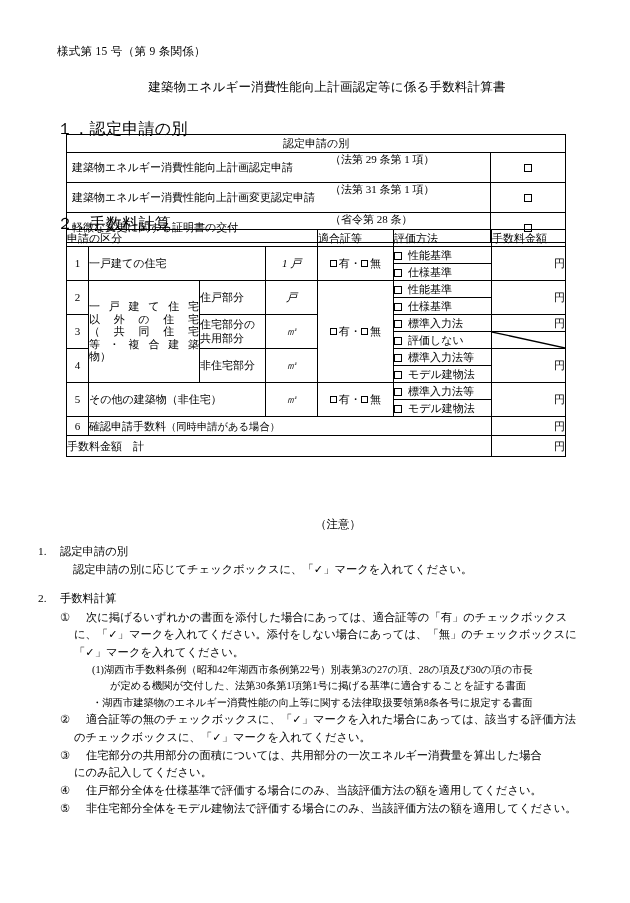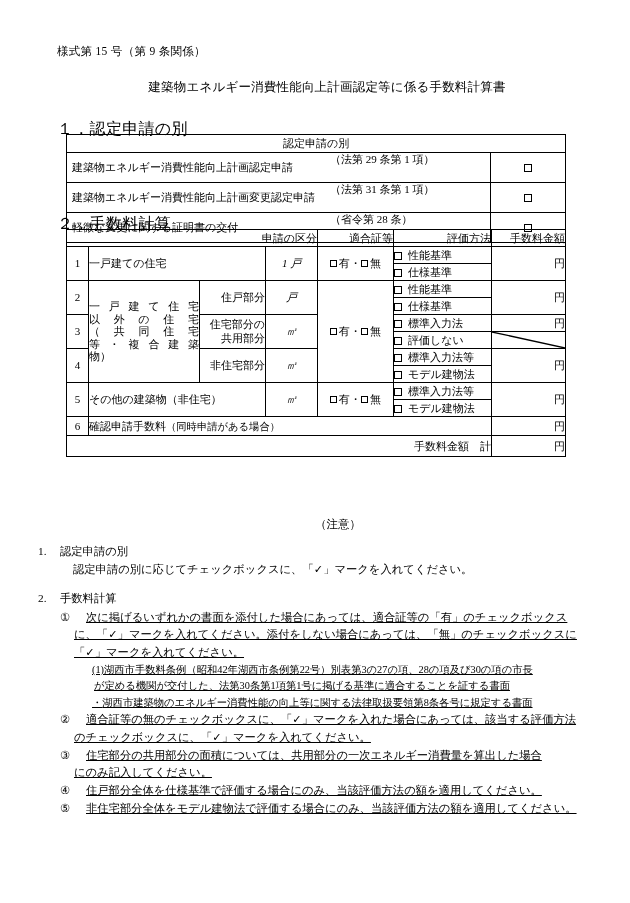--- a/index.html
+++ b/index.html
@@ -68,21 +68,21 @@
     left: 263px;
     top: 0;
   }
   #table1 .t1chk { text-align: center; }
 
   
   #table2 {
     left: 66px; top: 229px; width: 499px;
   }
   #table2 td { height: 17px; }
-  .c-center { text-align: right; }
+  .c-center { text-align: left; }
   .c-left   { text-align: left;  padding-left: 6px; }
   .no-col   { text-align: center; }
   .unit     { text-align: center; padding-right: 5px; font-style: italic; }
   .yen      { text-align: right; padding-right: 6px; }
 
   .vcat {
     text-align: justify;
     text-align-last: justify;
     padding: 2px 7px;
     line-height: 1.32;
@@ -132,21 +132,21 @@
     font-size: 11.3px;
     line-height: 1.58;
   }
   .n-item { position: relative; padding-left: 22px; margin-top: 2px; }
   .n-item > .marker { position: absolute; left: 0; top: 0; }
   .n-body { display: block; }
   .n-gap { height: 9px; }
   .sub-item { position: relative; padding-left: 26px; }
   .sub-item > .marker { position: absolute; left: 0; top: 0; }
   .small { font-size: 10.3px; }
-  .hang { display: block; text-indent: 0; text-decoration: underline; }
+  .hang { display: block; text-indent: 0; }
   .indent1 { padding-left: 13px; display:block; }
 </style>
 </head>
 <body>
 
 <div class="page">
 
   <div class="form-no">様式第 15 号（第 9 条関係）</div>
   <div class="doc-title">建築物エネルギー消費性能向上計画認定等に係る手数料計算書</div>
 
@@ -338,21 +338,21 @@
     <div class="n-item">
       <span class="marker">2.</span>
       <span class="n-body">手数料計算</span>
 
       <div class="sub-item" style="margin-top:1px">
         <span class="marker">①</span>
         <span class="hang">次に掲げるいずれかの書面を添付した場合にあっては、適合証等の「有」のチェックボックス</span>
         <span class="hang" style="margin-left:-12px">に、「✓」マークを入れてください。添付をしない場合にあっては、「無」のチェックボックスに</span>
         <span class="hang" style="margin-left:-12px">「✓」マークを入れてください。</span>
         <span class="hang small" style="margin-left:6px"><span>(1)</span><span>湖西市手数料条例（昭和42年湖西市条例第22号）別表第3の27の項、28の項及び30の項の市長</span></span>
-        <span class="hang small" style="margin-left:8px">が定める機関が交付した、法第30条第1項第1号に掲げる基準に適合することを証する書面</span>
+        <span class="hang small" style="margin-left:24px">が定める機関が交付した、法第30条第1項第1号に掲げる基準に適合することを証する書面</span>
         <span class="hang small" style="margin-left:6px"><span>・</span><span>湖西市建築物のエネルギー消費性能の向上等に関する法律取扱要領第8条各号に規定する書面</span></span>
       </div>
 
       <div class="sub-item">
         <span class="marker">②</span>
         <span class="hang">適合証等の無のチェックボックスに、「✓」マークを入れた場合にあっては、該当する評価方法</span>
         <span class="hang" style="margin-left:-12px">のチェックボックスに、「✓」マークを入れてください。</span>
       </div>
 
       <div class="sub-item">

